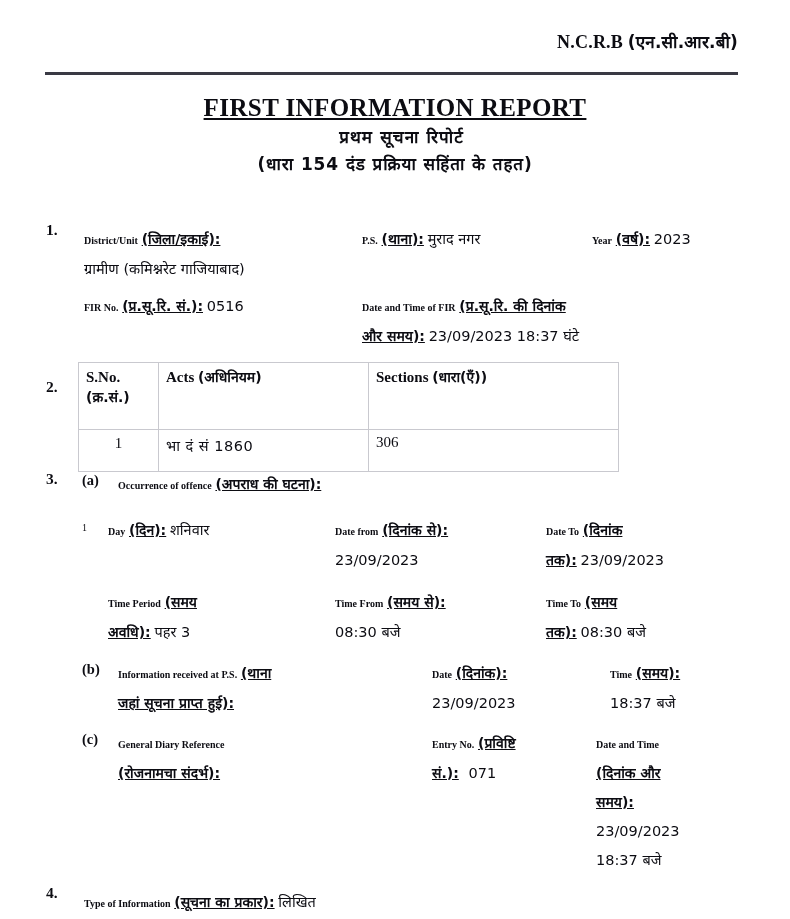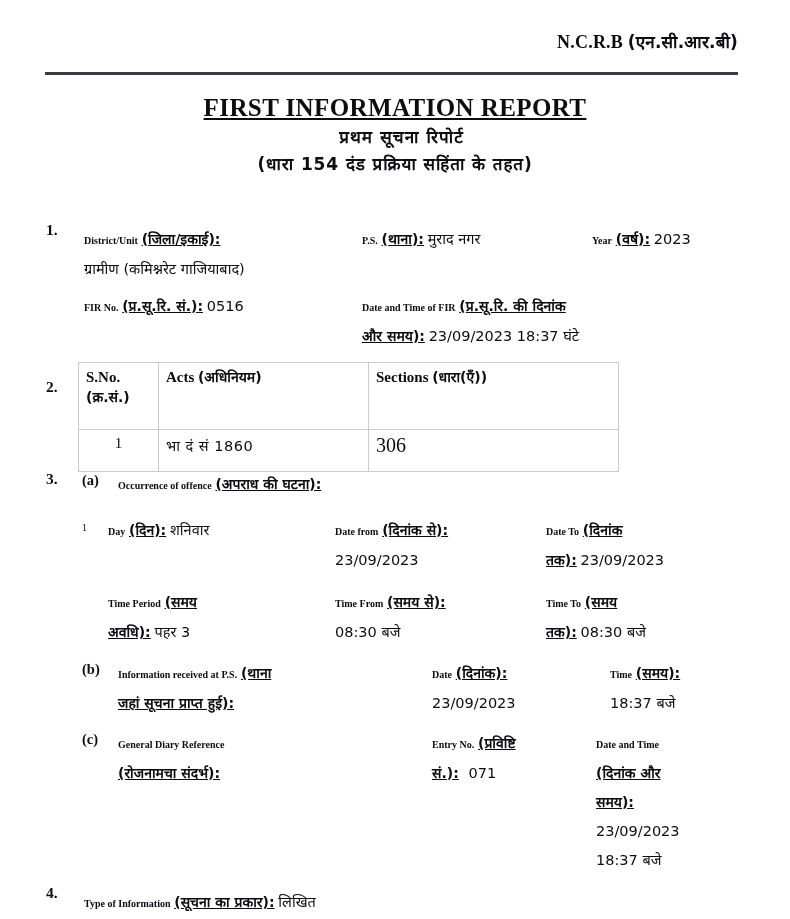--- a/index.html
+++ b/index.html
@@ -166,21 +166,21 @@
     padding-top: 5px;
   }
   #acts-table td.act {
     font-family: "DejaVu Sans", "Liberation Sans", sans-serif;
     font-size: 14.5px;
     letter-spacing: .5px;
     padding-top: 5px;
   }
   #acts-table td.sect {
     font-family: "Liberation Serif", "DejaVu Serif", serif;
-    font-size: 20px;
+    font-size: 15px;
     padding-top: 4px;
   }
   .cell-label { display: block; }
 </style>
 </head>
 <body>
 
 <div id="ncrb-header">
   <span class="en">N.C.R.B</span>
   <span class="dev-b">(एन.सी.आर.बी)</span>

